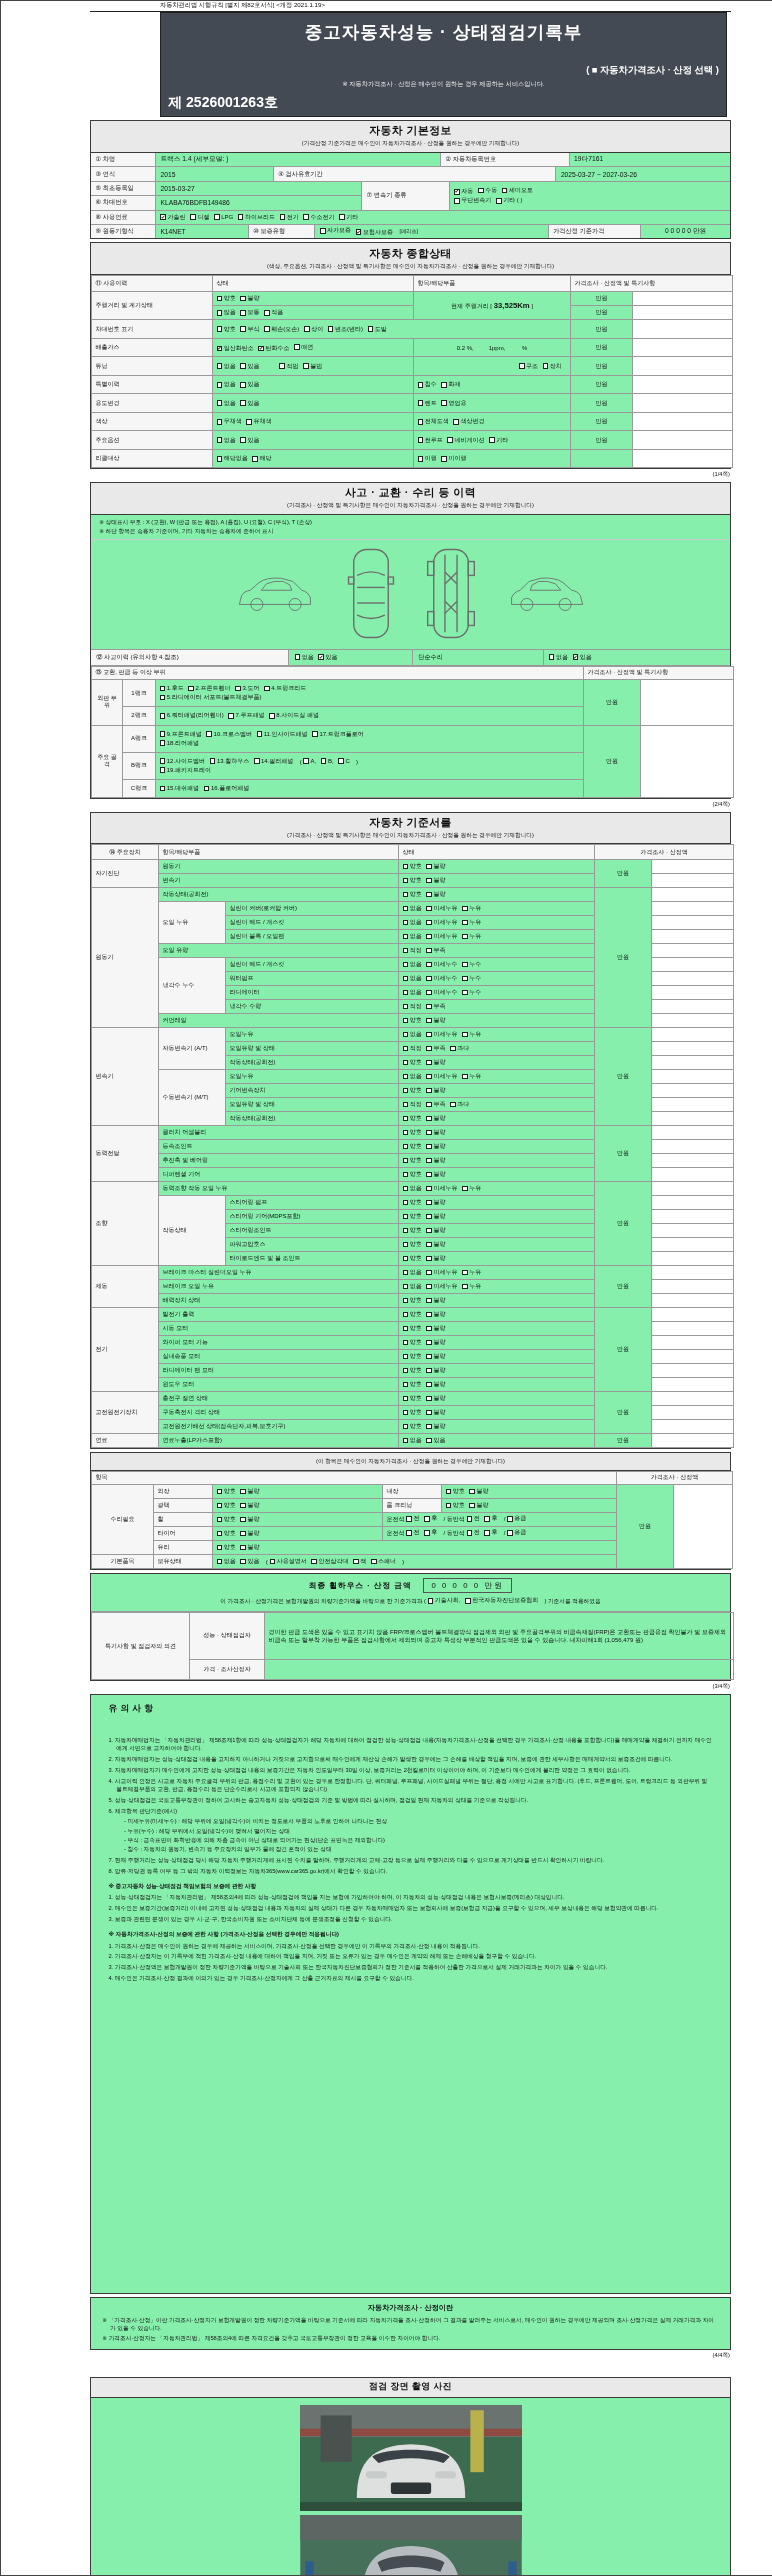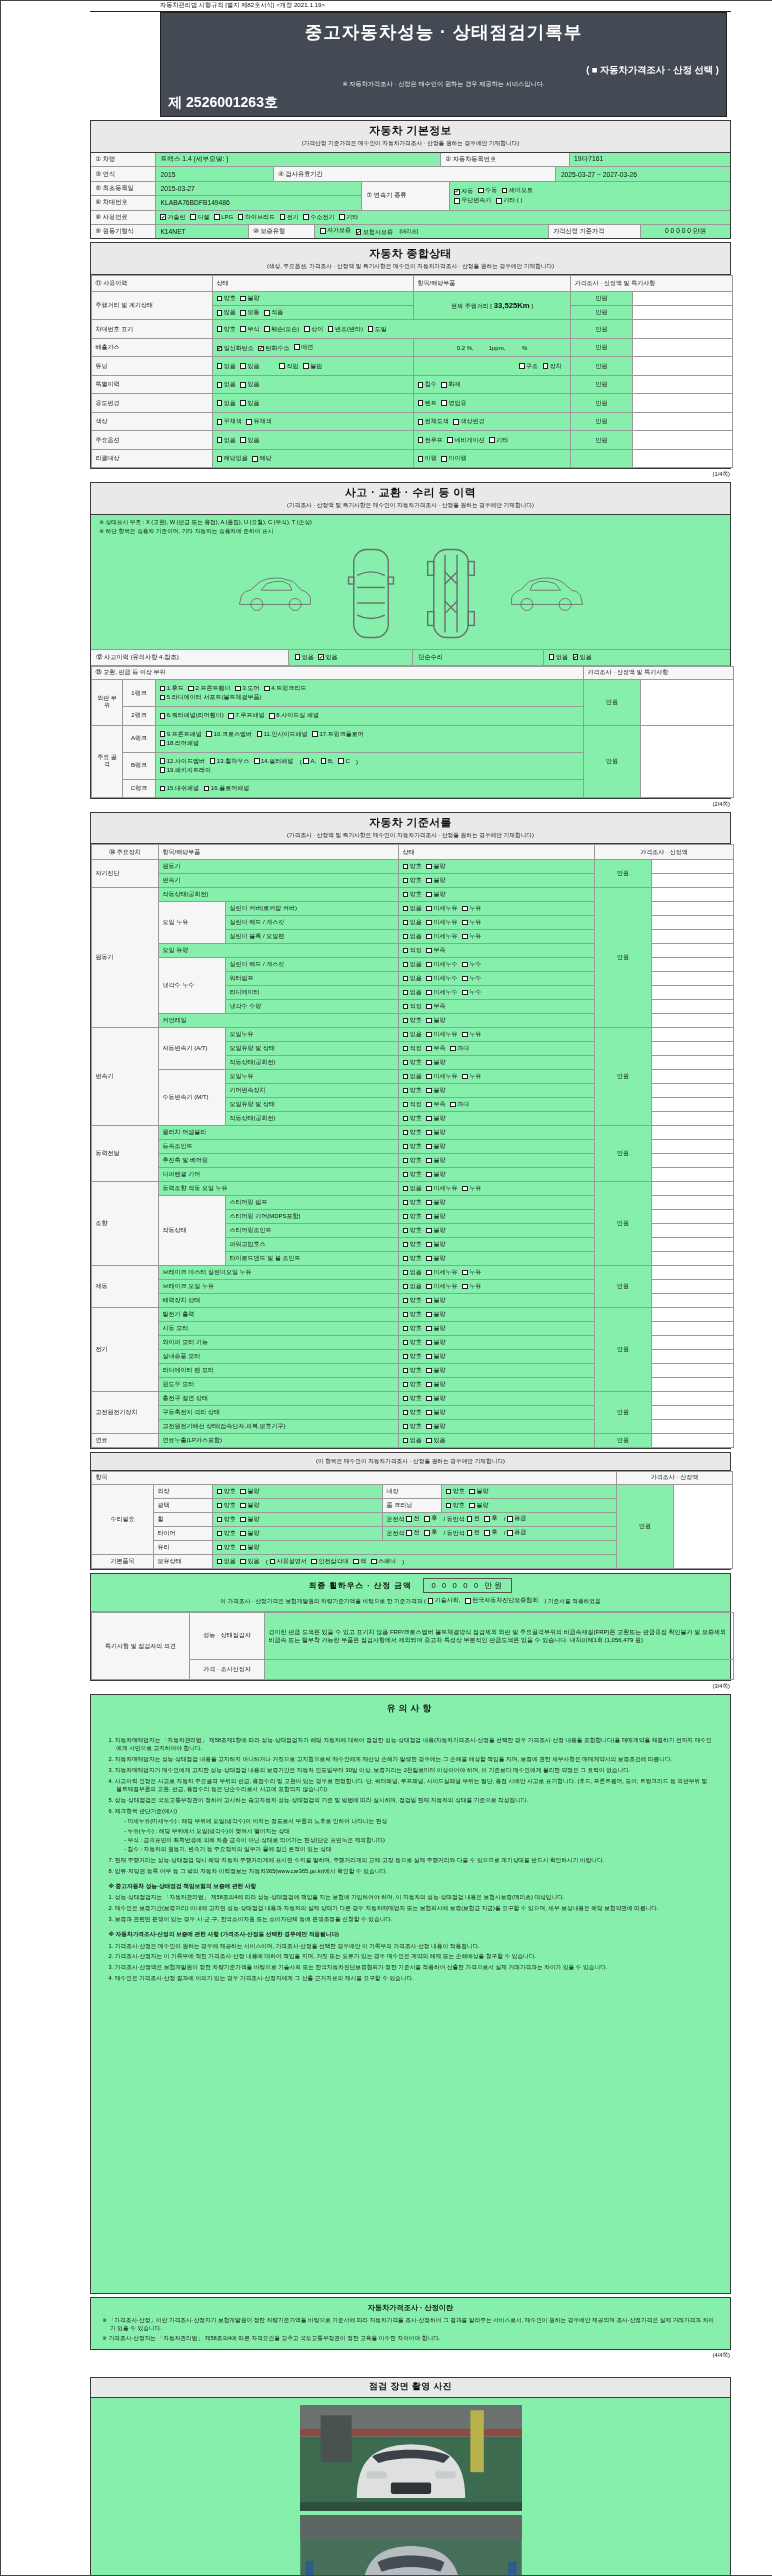--- a/index.html
+++ b/index.html
@@ -59,21 +59,21 @@
   .accell { padding:3.1px 5.2px; border-left:0.5px solid #9a9a9a; display:flex; align-items:center; }
   .accell:first-child { border-left:none; }
 
   .finalrow { text-align:center; padding:4.1px 0 2.1px 0; font-size:7.7px; }
   .finalrow b { letter-spacing:1px; }
   .pbox { display:inline-block; border:0.5px solid #555; padding:1.5px 7.2px; margin-left:9.3px; font-size:7.7px; letter-spacing:2.1px; }
   .finalnote { text-align:center; font-size:5.7px; padding:1px 0 4.1px 0; border-bottom:0.5px solid #9a9a9a; }
   .op { font-size:6px; line-height:8.2px; }
 
   .noticebox { padding:8.2px 17.5px 10.3px 17.5px; min-height:600px; }
-  .noticebox .ntitle { text-align:center; font-size:8.8px; font-weight:bold; margin-bottom:21px; letter-spacing:3.1px; }
+  .noticebox .ntitle { font-size:8.8px; font-weight:bold; margin-bottom:21px; letter-spacing:3.1px; }
   .nl { font-size:5.7px; line-height:8.2px; }
   .nl.p { margin:2.6px 0; padding-left:7.7px; text-indent:-7.7px; }
   .nl.s { padding-left:15.5px; margin:1px 0; }
   .nl.h { font-weight:bold; margin:7.2px 0 3.1px 0; }
 
   .explainbox { padding:4.6px 11.3px 5.7px 11.3px; }
   .explainbox .etitle { text-align:center; font-weight:bold; font-size:7.2px; margin-bottom:3.1px; }
   .explainbox .nl { margin:1.5px 0; }
 
   .photobody { padding:7.2px 0 8.2px 0; text-align:center; }

